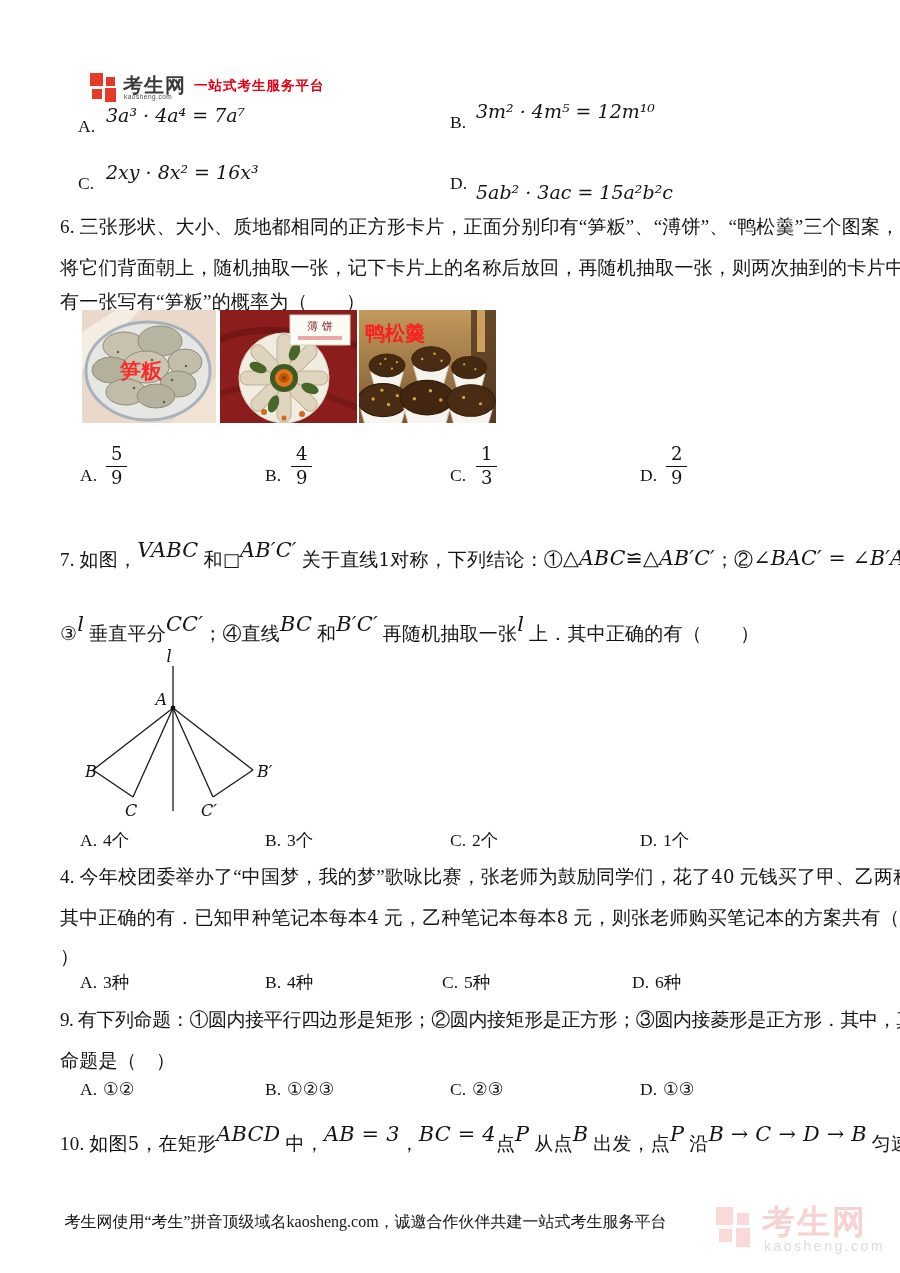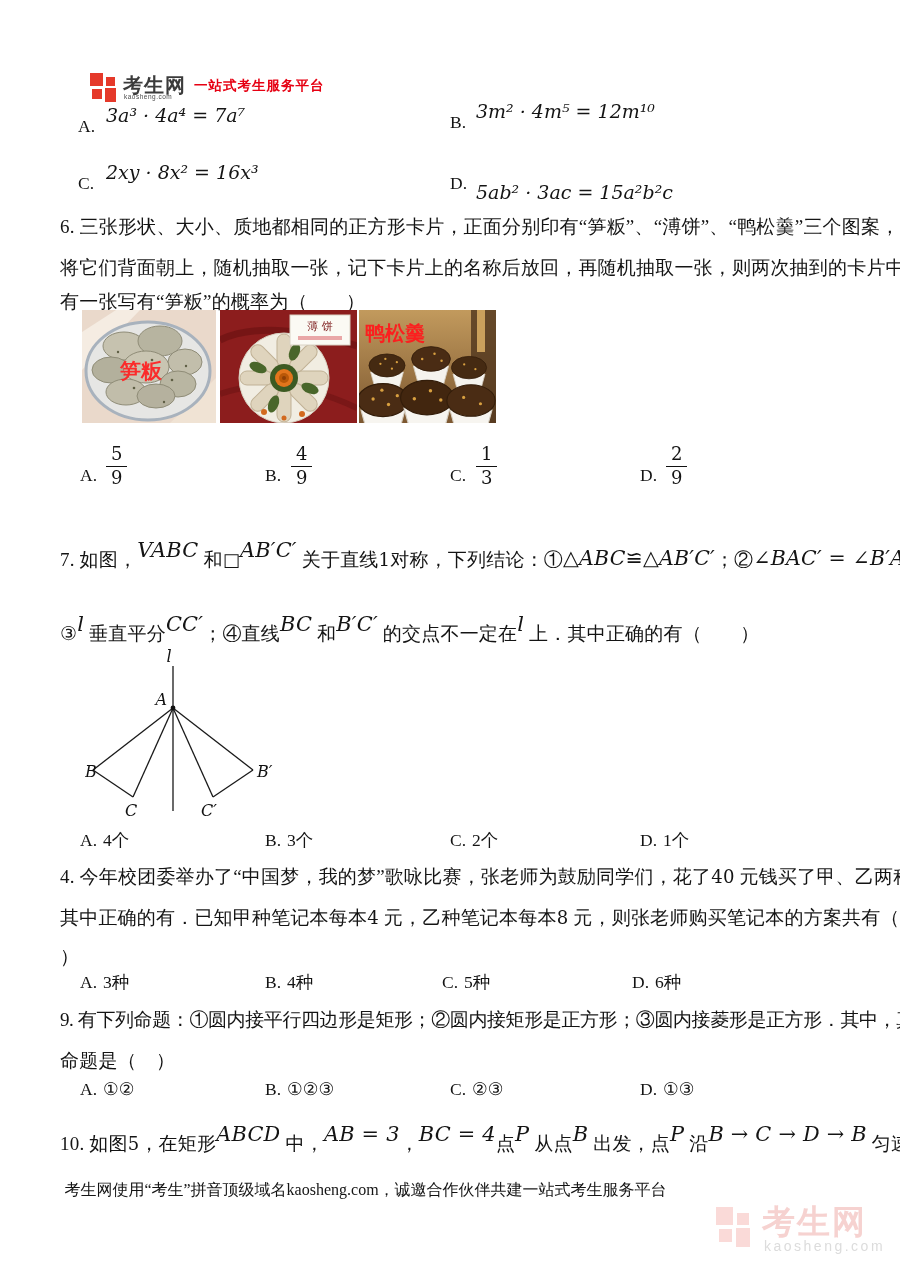--- a/index.html
+++ b/index.html
@@ -16,21 +16,21 @@
   .formula{font-family:"DejaVu Serif","DejaVu Sans",serif;font-style:italic;font-size:19px;white-space:nowrap;}
   .frac{display:inline-block;text-align:center;vertical-align:middle;font-family:"DejaVu Serif",serif;font-size:18px;line-height:1.15;}
   .frac .num{display:block;border-bottom:1.4px solid #111;padding:0 5px 1px;}
   .frac .den{display:block;padding-top:1px;}
   
   .mark{position:absolute;}
   .mark i{position:absolute;display:block;}
   .brand{font-family:"Liberation Sans","DejaVu Sans",sans-serif;font-weight:bold;color:#3b3b3b;font-size:20px;letter-spacing:1px;}
   .brand-domain{font-family:"Liberation Sans","DejaVu Sans",sans-serif;font-size:6.5px;color:#4a4a4a;letter-spacing:0.5px;}
   .tagline{font-family:"Liberation Sans","DejaVu Sans",sans-serif;font-weight:bold;font-size:13.5px;color:#e60012;letter-spacing:1px;}
-  .footer{font-size:16px;width:731px;text-align:center;}
+  .footer{font-size:16px;width:731px;text-align:center;margin-top:32px;}
   .wm-brand{font-family:"Liberation Sans","DejaVu Sans",sans-serif;font-weight:bold;font-size:33px;color:#f6d2d0;letter-spacing:2px;}
   .wm-domain{font-family:"Liberation Sans","DejaVu Sans",sans-serif;font-size:14px;color:#dcdcdc;letter-spacing:2.5px;}
   svg text{font-family:"DejaVu Serif",serif;}
   .figlabel{font-style:italic;font-size:16px;fill:#111;}
 </style>
 </head>
 <body>
 
 <div class="abs" style="left:90px;top:72px;width:320px;height:32px;">
   <span class="mark" style="left:0;top:0;width:28px;height:30px;">
@@ -210,21 +210,21 @@
       <span class="den">3</span>
     </span>
   <span class="abs opt-label" style="left:640px;top:465px;">D.</span>
   <span class="abs frac" style="left:666px;top:444px;">
       <span class="num">2</span>
       <span class="den">9</span>
     </span>
 </div>
 
 <div class="abs line" style="left:60px;top:538px;"><span class="seg-t">7. 如图，</span><span class="seg-M">VABC</span><span class="seg-t"> 和</span><span class="seg-n">□</span><span class="seg-M">AB′C′</span><span class="seg-t"> 关于直线</span><span class="seg-n">1</span><span class="seg-t">对称，下列结论：①</span><span class="seg-m">△ABC≌△AB′C′</span><span class="seg-t">；②</span><span class="seg-m">∠BAC′ = ∠B′AC</span></div>
-<div class="abs line" style="left:60px;top:612px;"><span class="seg-t">③</span><span class="seg-M">l</span><span class="seg-t"> 垂直平分</span><span class="seg-M">CC′</span><span class="seg-t">；④直线</span><span class="seg-M">BC</span><span class="seg-t"> 和</span><span class="seg-M">B′C′</span><span class="seg-t"> 的交点不一定在</span><span class="seg-M">l</span><span class="seg-t"> 上．其中正确的有（　　）</span></div>
+<div class="abs line" style="left:60px;top:612px;"><span class="seg-t">③</span><span class="seg-M">l</span><span class="seg-t"> 垂直平分</span><span class="seg-M">CC′</span><span class="seg-t">；④直线</span><span class="seg-M">BC</span><span class="seg-t"> 和</span><span class="seg-M">B′C′</span><span class="seg-t"> 再随机抽取一张</span><span class="seg-M">l</span><span class="seg-t"> 上．其中正确的有（　　）</span></div>
 
 <svg class="abs" style="left:85px;top:648px;" width="230" height="175" viewBox="0 0 230 175">
   <g stroke="#1a1a1a" stroke-width="1.3" fill="none">
     <line x1="88" y1="18" x2="88" y2="163"></line>
     <line x1="88" y1="60" x2="8" y2="122"></line>
     <line x1="88" y1="60" x2="48" y2="149"></line>
     <line x1="8" y1="122" x2="48" y2="149"></line>
     <line x1="88" y1="60" x2="168" y2="122"></line>
     <line x1="88" y1="60" x2="128" y2="149"></line>
     <line x1="168" y1="122" x2="128" y2="149"></line>

